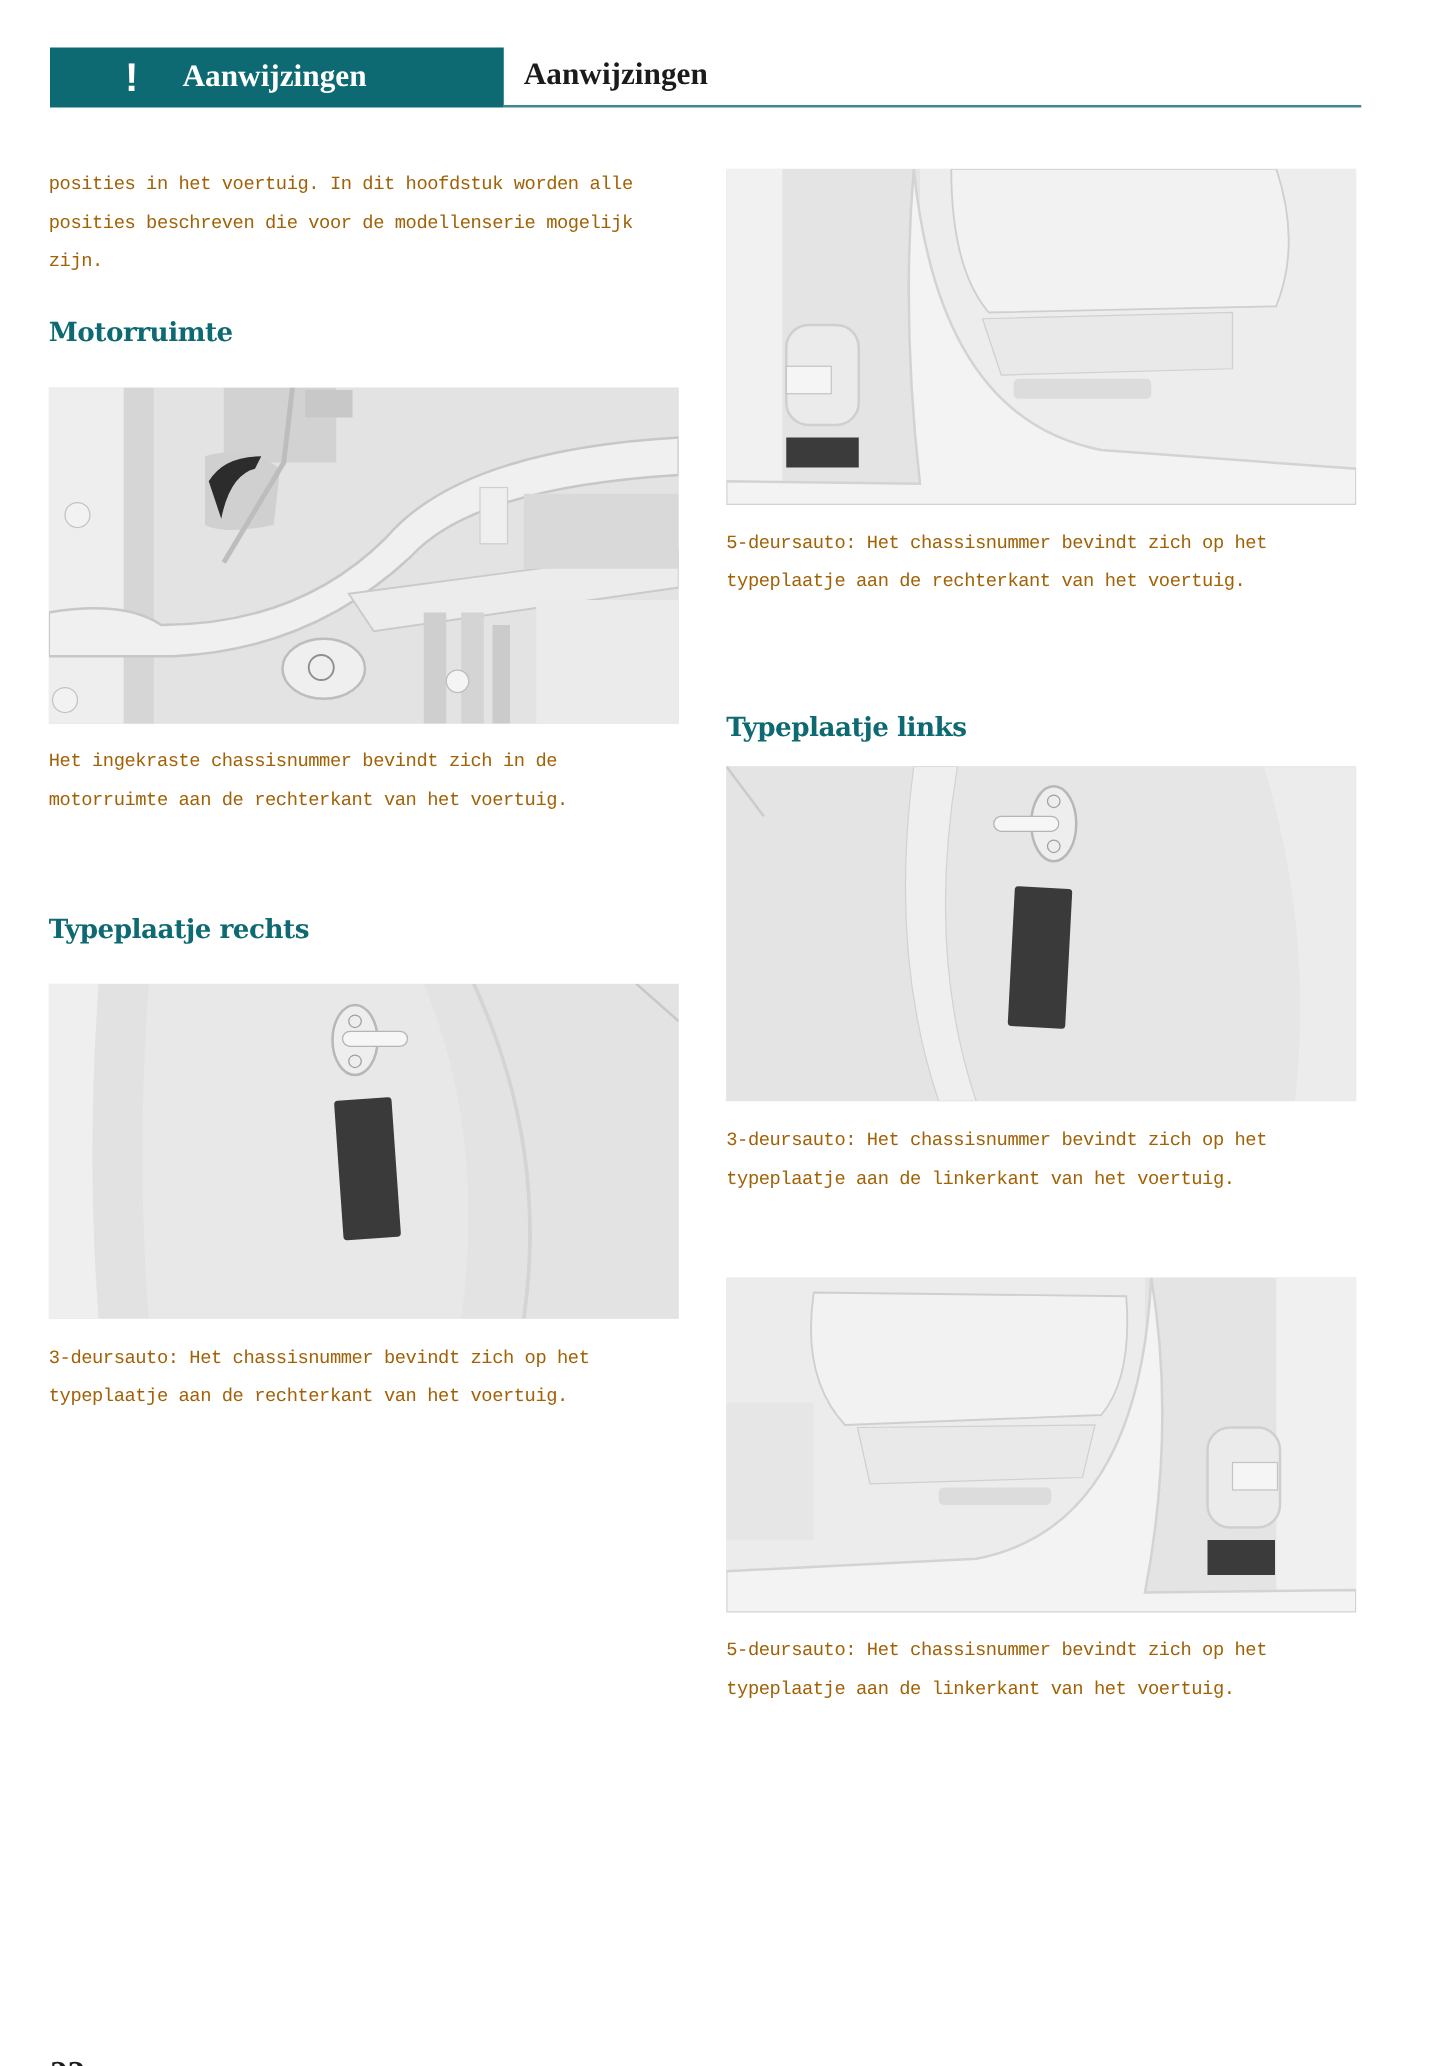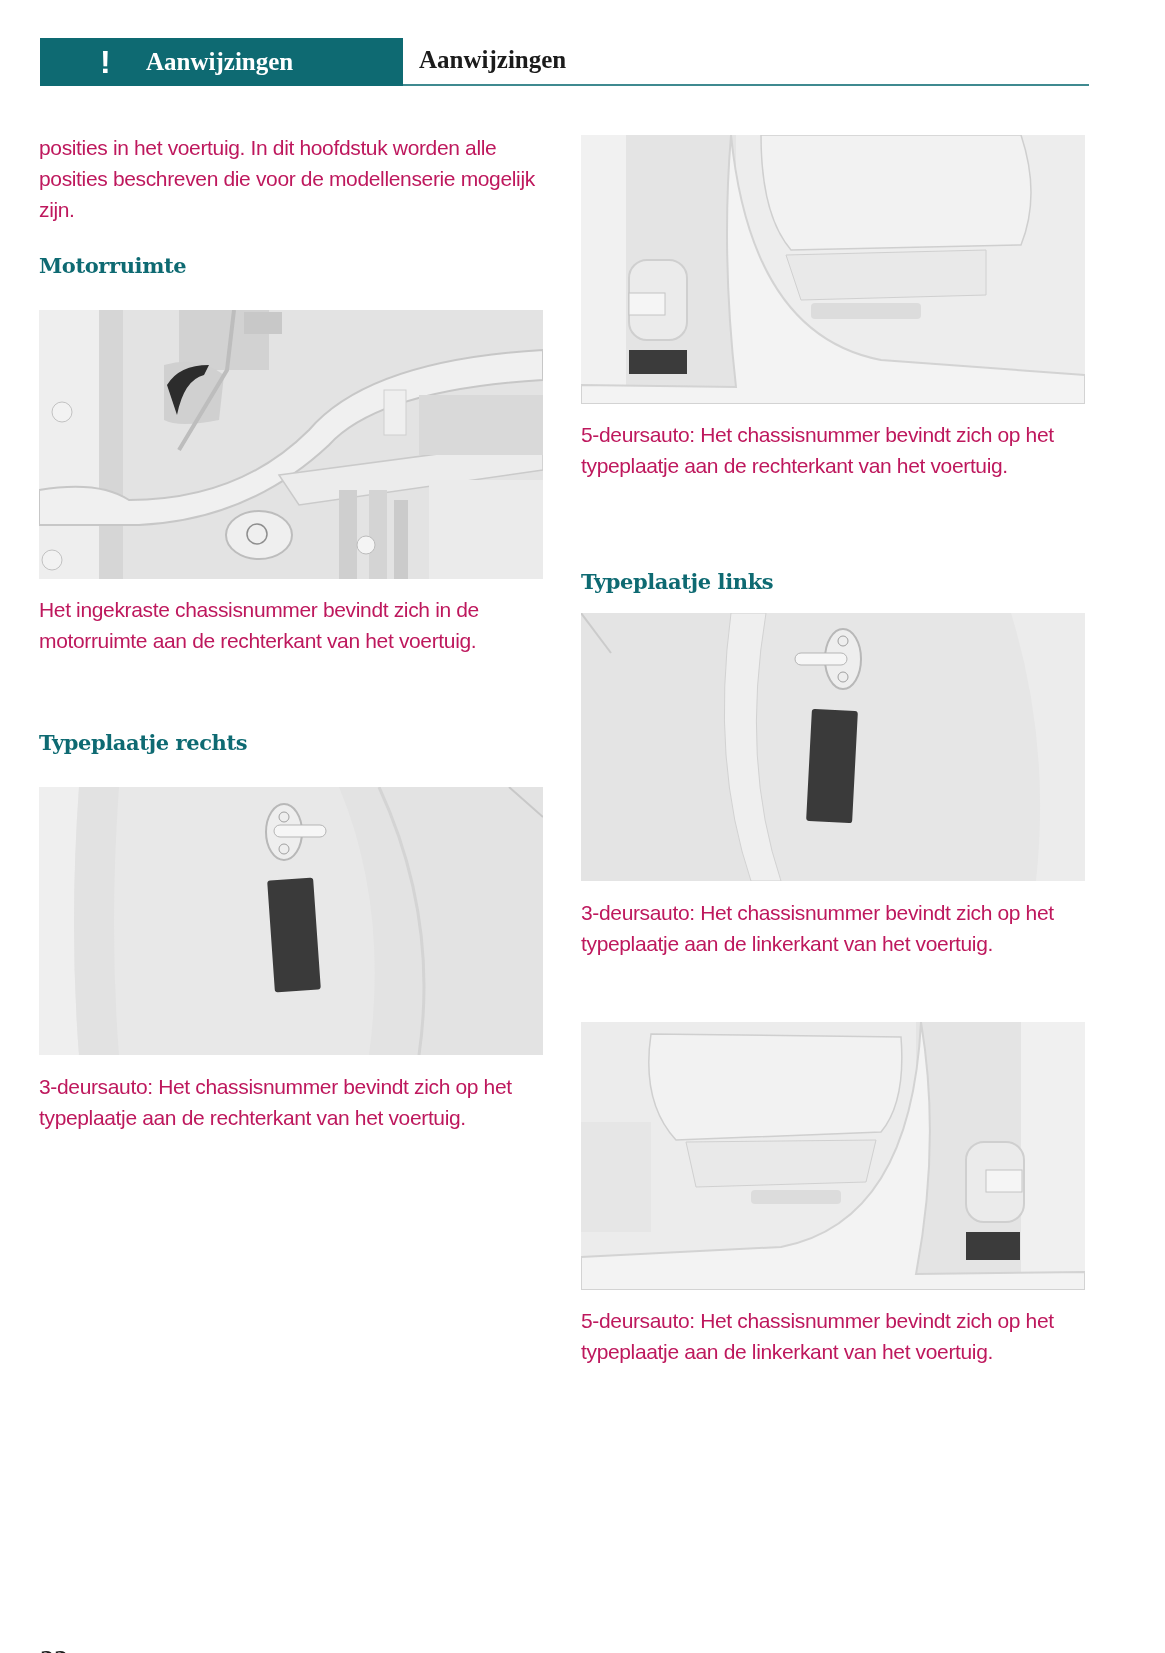--- a/index.html
+++ b/index.html
@@ -11,21 +11,21 @@
   .hdr-tab { left:40px; top:38px; width:363px; height:48px; background:#0e6a72;
              display:flex; align-items:center; }
   .hdr-excl { width:16px; margin-left:60px; color:#fff; font-family:"Liberation Sans",sans-serif;
               font-weight:bold; font-size:32px; line-height:1; }
   .hdr-tab-label { margin-left:30px; color:#fff; font-family:"Liberation Serif",serif;
                    font-weight:bold; font-size:25px; }
   .hdr-title { left:419px; top:46px; font-family:"Liberation Serif",serif; font-weight:bold;
                font-size:25px; color:#1b1b1b; }
   .hdr-rule { left:403px; top:84px; width:686px; height:2px; background:#3f8a90; }
 
-  .body-text { font-family:Liberation Sans, sans-serif; font-size:21px; line-height:31px; color:#be185d;
+  .body-text { font-family:Liberation Mono, monospace; font-size:15px; line-height:31px; color:#a16207;
                width:510px; letter-spacing:-0.35px; }
   .heading { font-family:"DejaVu Serif",serif; font-weight:bold; font-size:21px; color:#0e6a72;
              letter-spacing:-0.4px; }
 
   .fig { background:#e6e6e6; overflow:hidden; }
   .fig svg { display:block; }
 
   .pageno { left:40px; top:1644px; font-family:"Liberation Serif",serif; font-weight:bold;
             font-size:28px; color:#1b1b1b; }
 </style>

